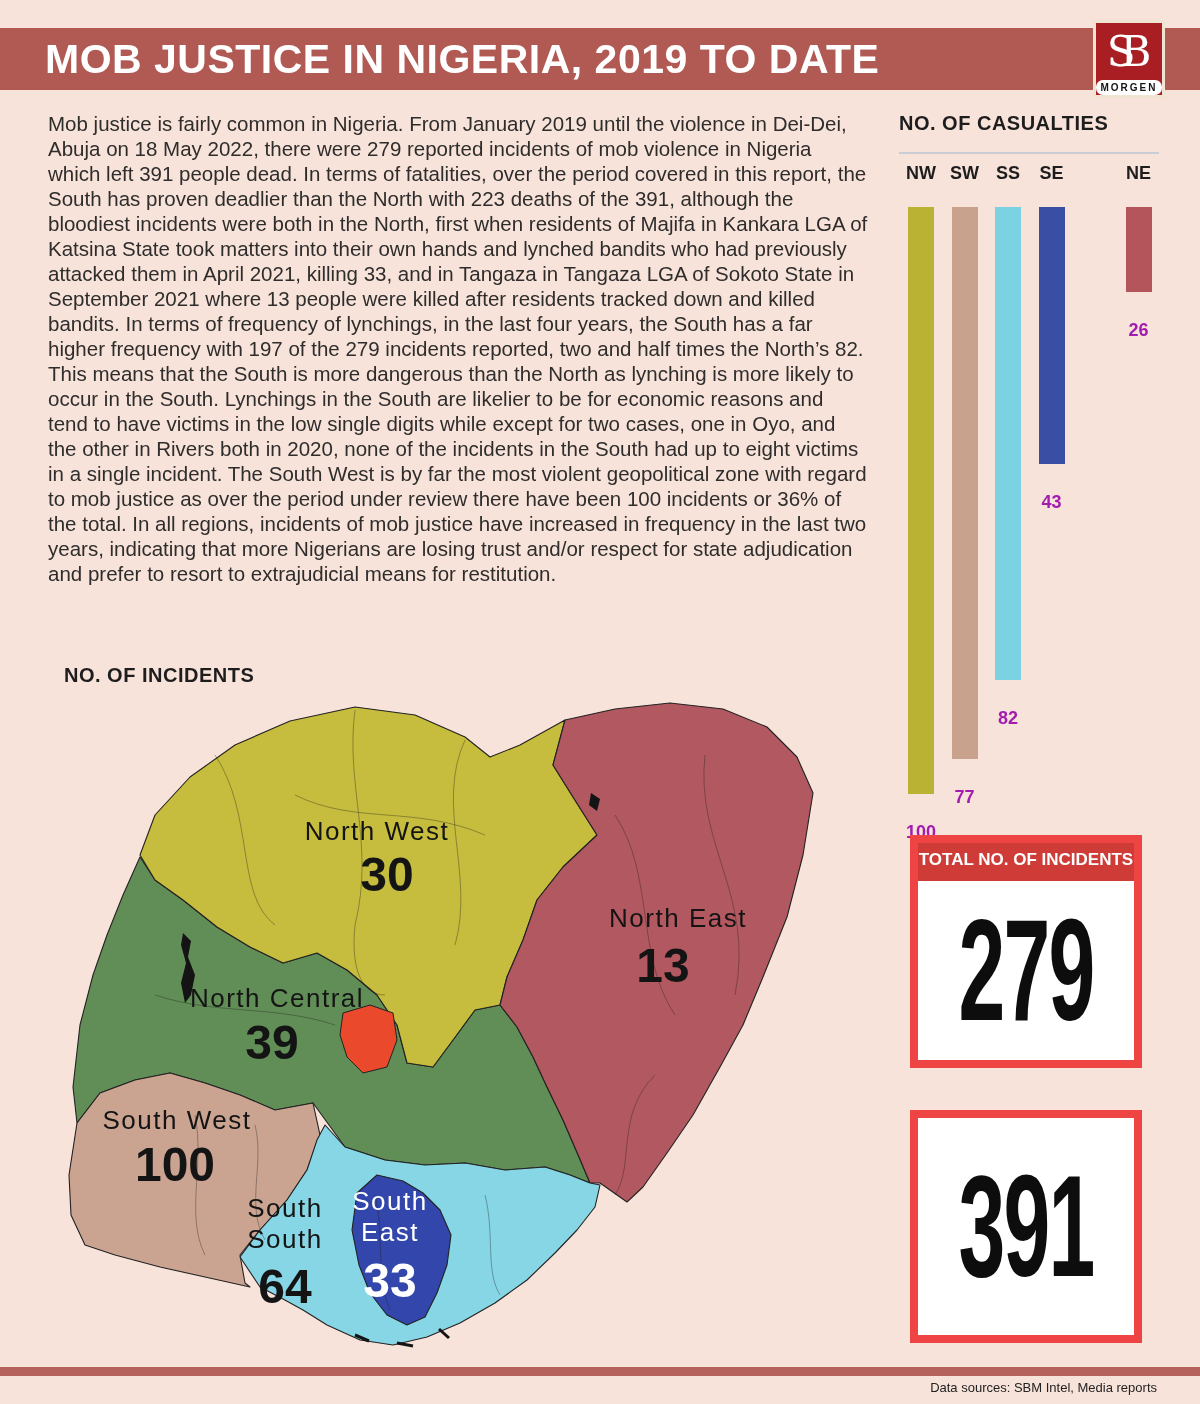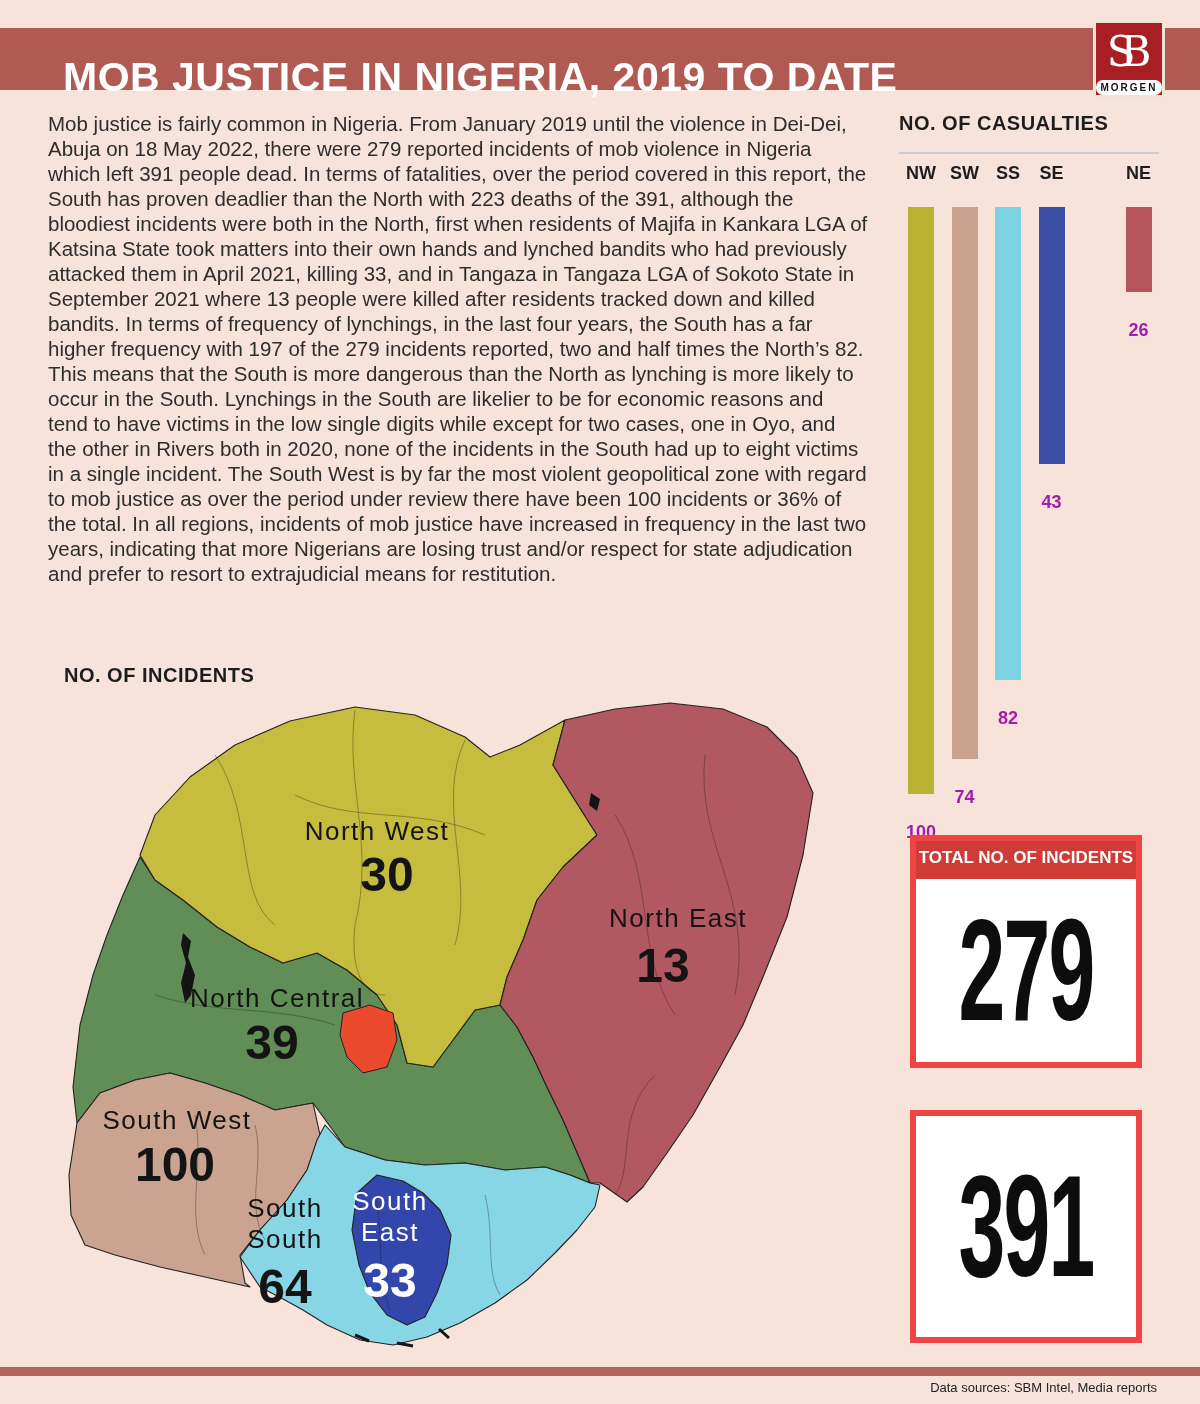--- a/index.html
+++ b/index.html
@@ -1,20 +1,20 @@
 <!DOCTYPE html>
 <html><head>
 <meta charset="utf-8">
 <style>
   html,body{margin:0;padding:0;background:#e9e2dc;}
   .canvas{position:relative;width:1200px;height:1404px;background:#f8e3da;overflow:hidden;
           font-family:"Liberation Sans",sans-serif;color:#2e2d2c;}
   
   .band{position:absolute;left:0;top:28px;width:1200px;height:62px;background:#b15a54;}
-  .band h1{margin:18px;padding:0 0 0 45px;font-size:41px;line-height:62px;color:#ffffff;
+  .band h1{margin:0;padding:0 0 0 45px;font-size:41px;line-height:62px;color:#ffffff;
            font-weight:bold;letter-spacing:.5px;white-space:nowrap;}
   .logo{position:absolute;left:1093px;top:20px;width:72px;height:78px;background:#efe5d2;
         padding:3px;box-sizing:border-box;}
   .logo-in{width:100%;height:100%;background:#a91e22;display:flex;flex-direction:column;}
   .logo-mono{flex:1;display:flex;align-items:center;justify-content:center;
              font-family:"DejaVu Serif",serif;color:#fff;font-size:42px;line-height:1;}
   .logo-mono .b{margin-left:-15px;}
   .logo-strip{height:15px;background:#ffffff;color:#141414;font-size:10px;font-weight:bold;
               letter-spacing:2px;text-align:center;line-height:15px;border-radius:7px;}
   
@@ -29,21 +29,21 @@
   .col{position:absolute;top:0;width:44px;display:flex;flex-direction:column;align-items:center;gap:20px;}
   .col .cat{font-size:18px;font-weight:bold;color:#1d1d1d;height:20px;}
   .col .bar{width:26px;margin-top:4px;}
   .col .val{font-size:18px;font-weight:bold;color:#a21caf;margin-top:8px;}
   
   .mapwrap{position:absolute;left:55px;top:695px;width:835px;height:660px;}
   .region-name{font-family:"Liberation Sans",sans-serif;font-size:26px;font-weight:500;
                letter-spacing:1.5px;}
   .region-value{font-family:"Liberation Sans",sans-serif;font-size:48px;font-weight:800;}
   
-  .tbox{position:absolute;left:910px;width:232px;height:233px;border:6px solid #ef4444;
+  .tbox{position:absolute;left:910px;width:232px;height:233px;border:8px solid #ef4444;
         background:#ffffff;box-sizing:border-box;display:flex;flex-direction:column;}
   .tbox .thead{background:#cf3b37;color:#fff;text-align:center;font-size:17px;font-weight:bold;
                letter-spacing:0;height:38px;line-height:34px;white-space:nowrap;}
   .tbox .tnum{flex:1;display:flex;align-items:center;justify-content:center;color:#0d0d0d;
               font-size:145px;font-weight:bold;transform:scaleX(.58);line-height:.85;
               letter-spacing:-3px;}
   #tbox-0{top:835px;}  #tbox-1{top:1110px;}
   
   .foot-bar{position:absolute;left:0;top:1367px;width:1200px;height:9px;background:#b5625c;}
   .foot-src{position:absolute;right:43px;top:1380px;font-size:13px;color:#222;}
@@ -73,21 +73,21 @@
   <div class="cas-rule"></div>
   <div class="bars" id="bars">
       <div class="col" style="left: 0px;">
         <div class="cat">NW</div>
         <div class="bar" style="height: 587px; background: rgb(185, 178, 50);"></div>
         <div class="val">100</div>
       </div>
       <div class="col" style="left: 43.5px;">
         <div class="cat">SW</div>
         <div class="bar" style="height: 552px; background: rgb(201, 162, 142);"></div>
-        <div class="val">74</div>
+        <div class="val">77</div>
       </div>
       <div class="col" style="left: 87px;">
         <div class="cat">SS</div>
         <div class="bar" style="height: 473px; background: rgb(122, 210, 226);"></div>
         <div class="val">82</div>
       </div>
       <div class="col" style="left: 130.5px;">
         <div class="cat">SE</div>
         <div class="bar" style="height: 257px; background: rgb(58, 79, 164);"></div>
         <div class="val">43</div>

